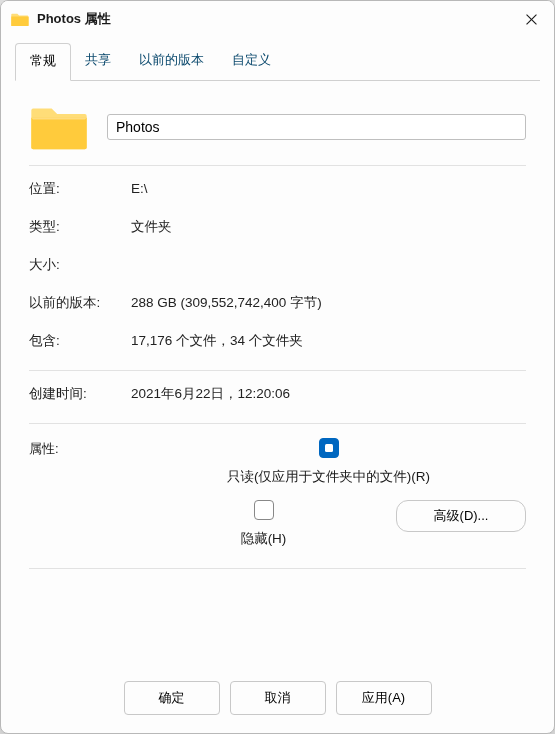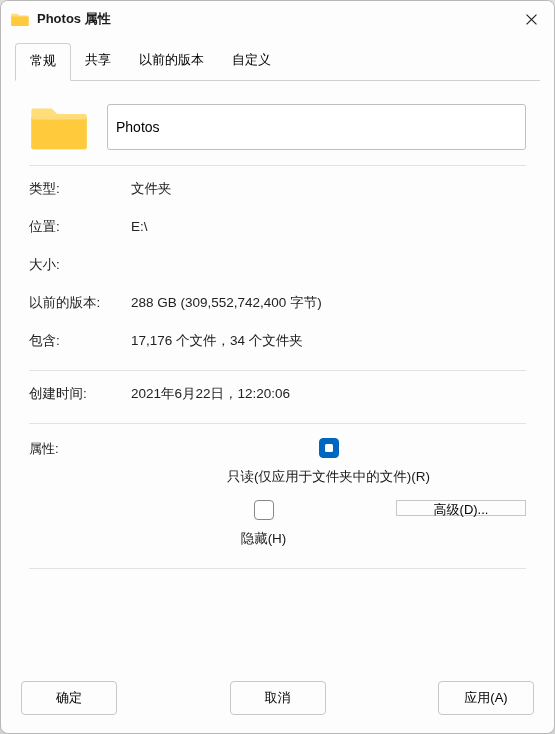--- a/index.html
+++ b/index.html
@@ -58,21 +58,21 @@
     position: absolute;
     left: 14px; right: 14px; bottom: 0;
     height: 1px;
     background: #d0d0d0;
   }
   .tab {
     padding: 8px 14px 10px;
     font-size: 13px;
     cursor: pointer;
     position: relative;
-    color: #000000;
+    color: #0c4a6e;
   }
   .tab.active {
     color: #000;
     border: 1px solid #d0d0d0;
     border-bottom: 1px solid #fdfdfd;
     border-radius: 4px 4px 0 0;
     background: #fdfdfd;
     z-index: 2;
   }
   
@@ -85,21 +85,21 @@
     display: flex;
     align-items: center;
     gap: 18px;
     margin-bottom: 14px;
   }
   .big-folder {
     width: 60px; height: 48px;
   }
   .name-input {
     flex: 1;
-    height: 46px;
+    height: 26px;
     padding: 4px 8px;
     font-size: 14px;
     font-family: inherit;
     border: 1px solid #bfbfbf;
     border-radius: 3px;
     background: #fff;
   }
   .sep {
     height: 1px;
     background: #e2e2e2;
@@ -158,33 +158,33 @@
     background: #fff;
     border: 1.5px solid #888;
   }
   .adv-row {
     display: flex;
     align-items: flex-start;
   }
   .adv-row .attr-line { flex: 1; margin-bottom: 0; }
   .adv-btn {
     min-width: 130px;
-    height: 16px;
+    height: 32px;
     border: 1px solid #c8c8c8;
-    border-radius: 0;
+    border-radius: 12px;
     background: #fdfdfd;
     font-family: inherit;
     font-size: 13px;
     cursor: pointer;
     padding: 0 24px;
   }
   
   .buttonbar {
     display: flex;
-    justify-content: space-between;
+    justify-content: center;
     gap: 10px;
     padding: 16px 20px 18px;
   }
   .btn {
     min-width: 96px;
     height: 34px;
     border: 1px solid #c8c8c8;
     border-radius: 4px;
     background: #fdfdfd;
     font-family: inherit;
@@ -229,26 +229,26 @@
           <path d="M2 16 h60 v32 a2 2 0 0 1 -2 2 H4 a2 2 0 0 1 -2 -2 z" fill="#FFCB3C"></path>
           <path d="M2 16 h60 l-2 2 H4 z" fill="#FFE39A" opacity="0.7"></path>
         </svg>
       </span>
       <input class="name-input" type="text" value="Photos" style="">
     </div>
 
     <div class="sep"></div>
 
     <div class="kv">
+      <span class="k">位置:</span>
+      <span class="v">E:\</span>
+    </div>
+    <div class="kv">
       <span class="k">类型:</span>
       <span class="v">文件夹</span>
-    </div>
-    <div class="kv">
-      <span class="k">位置:</span>
-      <span class="v">E:\</span>
     </div>
     <div class="kv">
       <span class="k">大小:</span>
     </div>
     <div class="kv">
       <span class="k">以前的版本:</span>
       <span class="v">288 GB (309,552,742,400 字节)</span>
     </div>
     <div class="kv">
       <span class="k">包含:</span>

